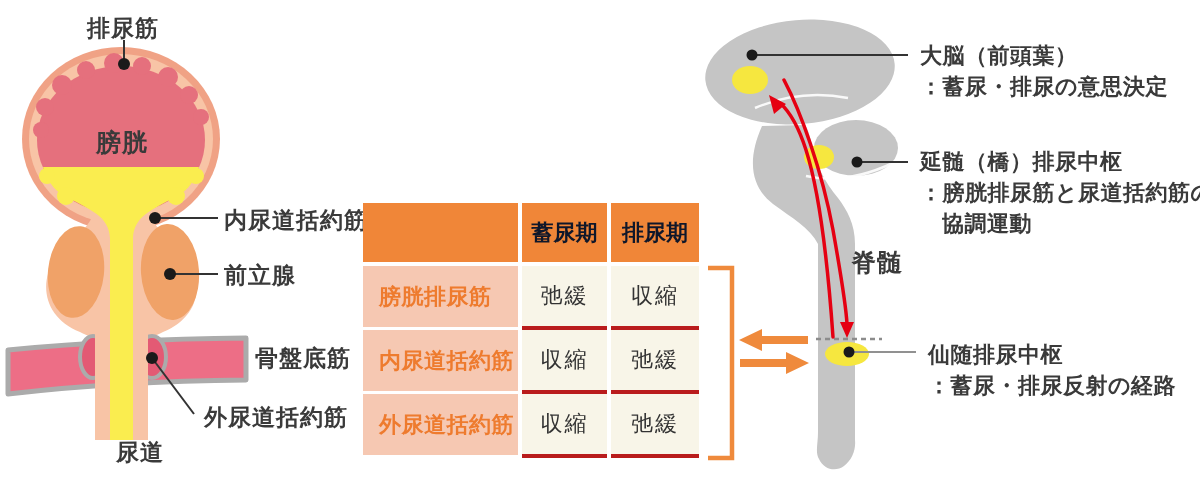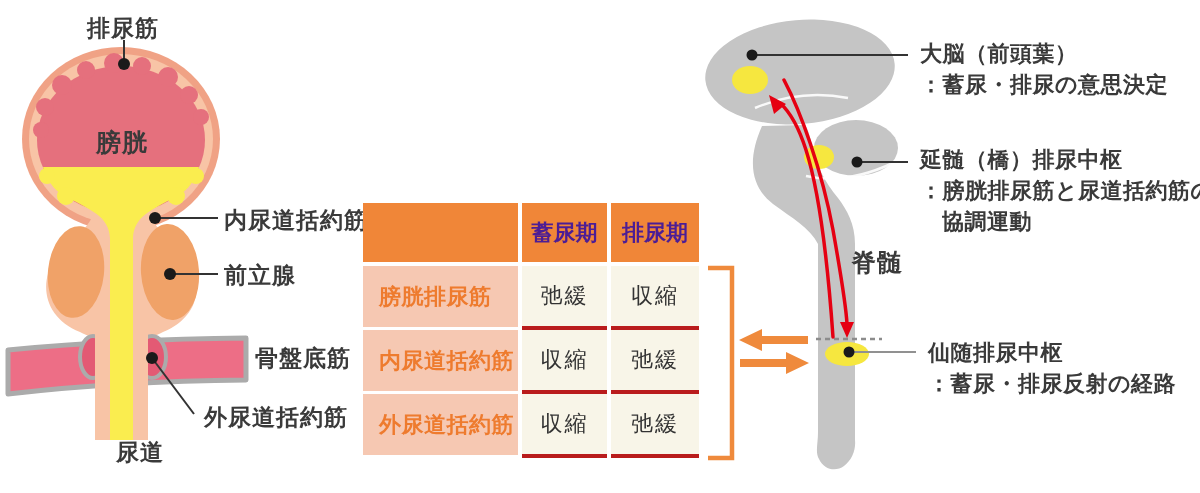--- a/index.html
+++ b/index.html
@@ -1,32 +1,32 @@
 <!DOCTYPE html>
 <html><head>
 <meta charset="utf-8">
 <style>
   html,body{margin:0;padding:0;background:#fff;}
   .stage{
     position:relative;width:1200px;height:493px;background:#fff;overflow:hidden;
-    font-family:Liberation Mono, monospace;color:#3a3a3a;
+    font-family:Liberation Sans, sans-serif;color:#3a3a3a;
   }
   .stage svg{position:absolute;left:0;top:0;}
   .lbl{position:absolute;font-size:23px;font-weight:600;letter-spacing:1px;color:#3a3a3a;white-space:nowrap;}
   .lbl.small{font-size:25px;}
   .anno{position:absolute;font-size:22px;font-weight:600;letter-spacing:.5px;color:#3a3a3a;line-height:31px;white-space:nowrap;}
   .anno .indent{padding-left:22px;}
   
   .ph-table{
     position:absolute;left:363px;top:203px;
     display:grid;grid-template-columns:155px 85px 88px;column-gap:4px;row-gap:0;
     background:#fff;
   }
   .ph-table .cell{box-sizing:border-box;display:flex;align-items:center;justify-content:center;}
-  .ph-table .head{background:#F08638;color:#4c1d95;font-weight:700;font-size:22px;height:63px;border-bottom:4px solid #fff;}
+  .ph-table .head{background:#F08638;color:#0f172a;font-weight:700;font-size:22px;height:63px;border-bottom:4px solid #fff;}
   .ph-table .rowlab{background:#F6C8B2;color:#EE7B2E;font-weight:700;font-size:22px;height:64px;
     justify-content:flex-start;padding-left:16px;border-bottom:3px solid #fff;letter-spacing:.5px;}
   .ph-table .val{background:#F8F5E8;color:#333;font-size:22px;height:64px;border-bottom:4px solid #b91c1c;letter-spacing:2px;}
 </style>
 </head>
 <body>
 
 <div class="stage">
 
   <svg width="1200" height="493" viewBox="0 0 1200 493">

